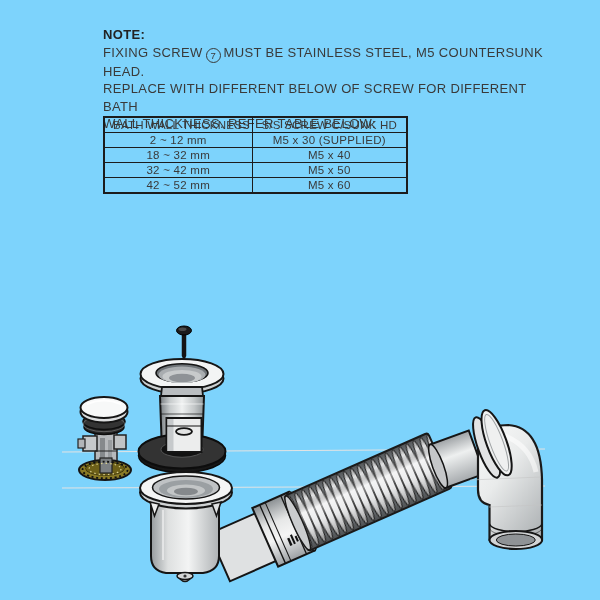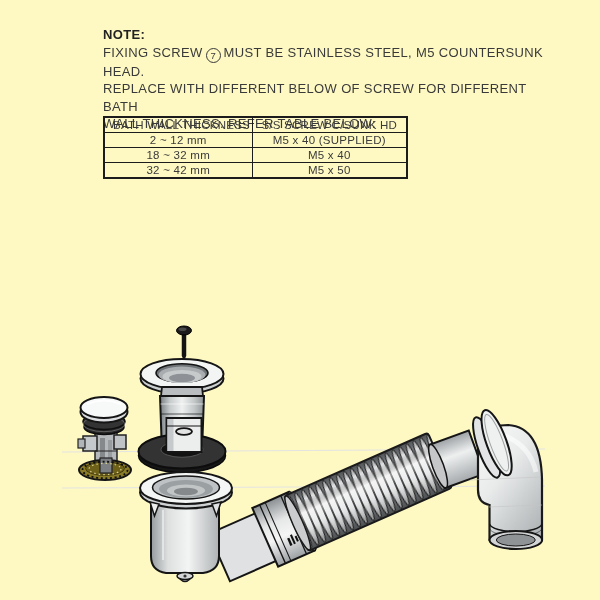--- a/index.html
+++ b/index.html
@@ -1,17 +1,17 @@
 <!DOCTYPE html>
 <html><head>
 <meta charset="utf-8">
 <style>
   html,body{margin:0;padding:0;background:#fff;}
   .page{
-    position:relative;width:600px;height:600px;background:#fef9c3;
+    position:relative;width:600px;height:600px;background:#7dd3fc;
     font-family:"Liberation Sans","DejaVu Sans",sans-serif;overflow:hidden;
   }
   .note{
     position:absolute;left:103px;top:26px;width:440px;
     color:#3a3a3a;font-size:13px;line-height:17.5px;letter-spacing:.35px;
   }
   .note .heading{font-weight:bold;color:#222;}
   .note .circle{
     display:inline-block;width:13px;height:13px;border:1.4px solid #3a3a3a;border-radius:50%;
     font-size:9.5px;line-height:13px;text-align:center;letter-spacing:0;
@@ -45,29 +45,33 @@
         <col class="c1">
         <col class="c2">
       </colgroup>
     <tbody>
       <tr>
         <td>BATH WALL THICKNESS</td>
         <td>S/S SCREW C/SUNK HD</td>
       </tr>
       <tr>
           <td>2 ~ 12 mm</td>
-          <td>M5 x 40 (SUPPLIED)</td>
+          <td>M5 x 30 (SUPPLIED)</td>
         </tr>
       <tr>
           <td>18 ~ 32 mm</td>
           <td>M5 x 40</td>
         </tr>
       <tr>
           <td>32 ~ 42 mm</td>
           <td>M5 x 50</td>
+        </tr>
+      <tr>
+          <td>42 ~ 52 mm</td>
+          <td>M5 x 60</td>
         </tr>
     </tbody>
   </table>
 
   <svg class="diagram" viewBox="0 0 600 300" xmlns="http://www.w3.org/2000/svg">
     <defs>
       <linearGradient id="cylGrad" x1="0" y1="0" x2="1" y2="0">
         <stop offset="0" stop-color="#787e82"></stop>
           <stop offset=".22" stop-color="#c6cacb"></stop>
         <stop offset=".5" stop-color="#eff1f1"></stop>

